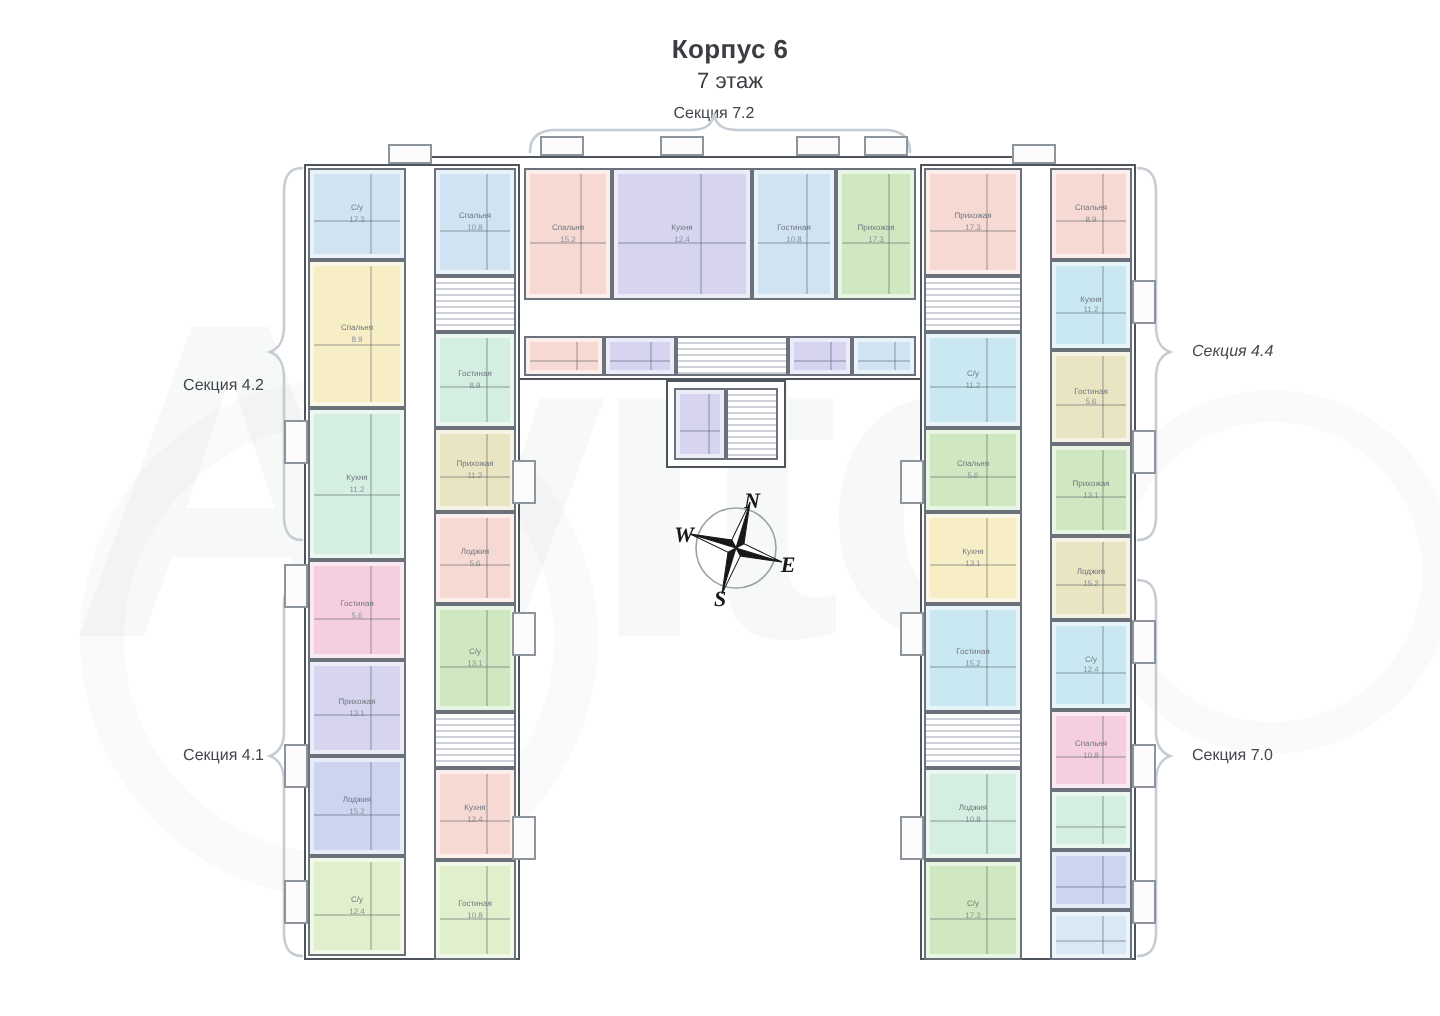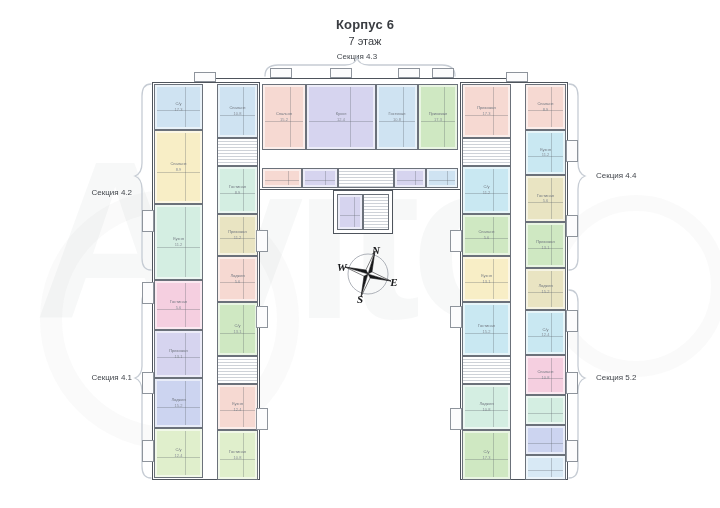--- a/index.html
+++ b/index.html
@@ -63,25 +63,25 @@
 </head>
 <body>
 
 <div class="watermark">Avito</div>
 <div class="wm-ring" style="left:40px;top:190px;width:215px;height:215px;"></div>
 <div class="wm-ring" style="left:545px;top:195px;width:150px;height:150px;border-width:16px;"></div>
 
 <div class="title">Корпус 6</div>
 <div class="subtitle">7 этаж</div>
 
-<div class="sec-label top" style="left:307px;top:52px;">Секция 4.3</div>
+<div class="sec-label top" style="left:307px;top:52px;">Секция 7.2</div>
 <div class="sec-label left" style="left:58px;top:188px;">Секция 4.2</div>
 <div class="sec-label left" style="left:58px;top:373px;">Секция 4.1</div>
-<div class="sec-label right" style="left:596px;top:171px;">Секция 4.4</div>
-<div class="sec-label right" style="left:596px;top:373px;">Секция 5.2</div>
+<div class="sec-label right" style="left:596px;top:171px;font-style:italic;">Секция 4.4</div>
+<div class="sec-label right" style="left:596px;top:373px;">Секция 7.0</div>
 
 <svg class="overlay" width="720" height="508" viewBox="0 0 720 508">
   <g fill="none" stroke="#c6ccd4" stroke-width="1.3" stroke-linecap="round">
     <path d="M265,76 C265,68 270,65 278,65 L345,65 C352,65 356,63 357,57 C358,63 362,65 369,65 L442,65 C450,65 455,68 455,76"></path>
     <path d="M151,84 C144,84 142,89 142,96 L142,163 C142,170 140,174 135,176 C140,178 142,182 142,189 L142,258 C142,265 144,270 151,270"></path>
     <path d="M151,290 C144,290 142,295 142,302 L142,366 C142,372 140,376 135,378 C140,380 142,384 142,391 L142,466 C142,473 144,478 151,478"></path>
     <path d="M569,84 C576,84 578,89 578,96 L578,163 C578,170 580,174 585,176 C580,178 578,182 578,189 L578,258 C578,265 576,270 569,270"></path>
     <path d="M569,290 C576,290 578,295 578,302 L578,366 C578,372 580,376 585,378 C580,380 578,384 578,391 L578,466 C578,473 576,478 569,478"></path>
   </g>
 </svg>

